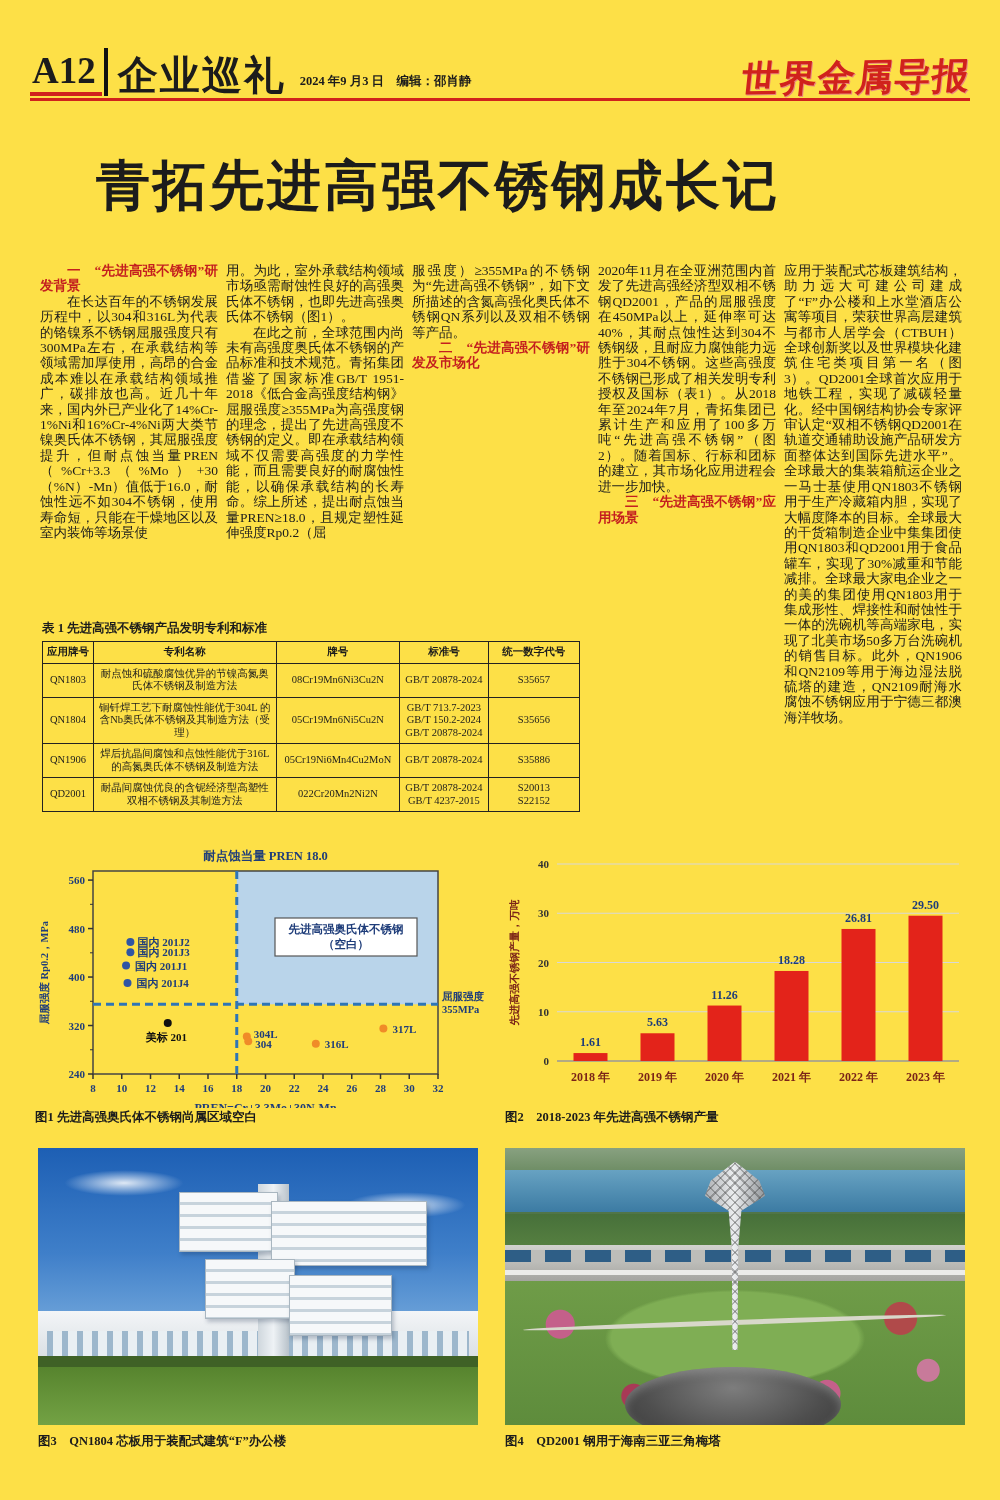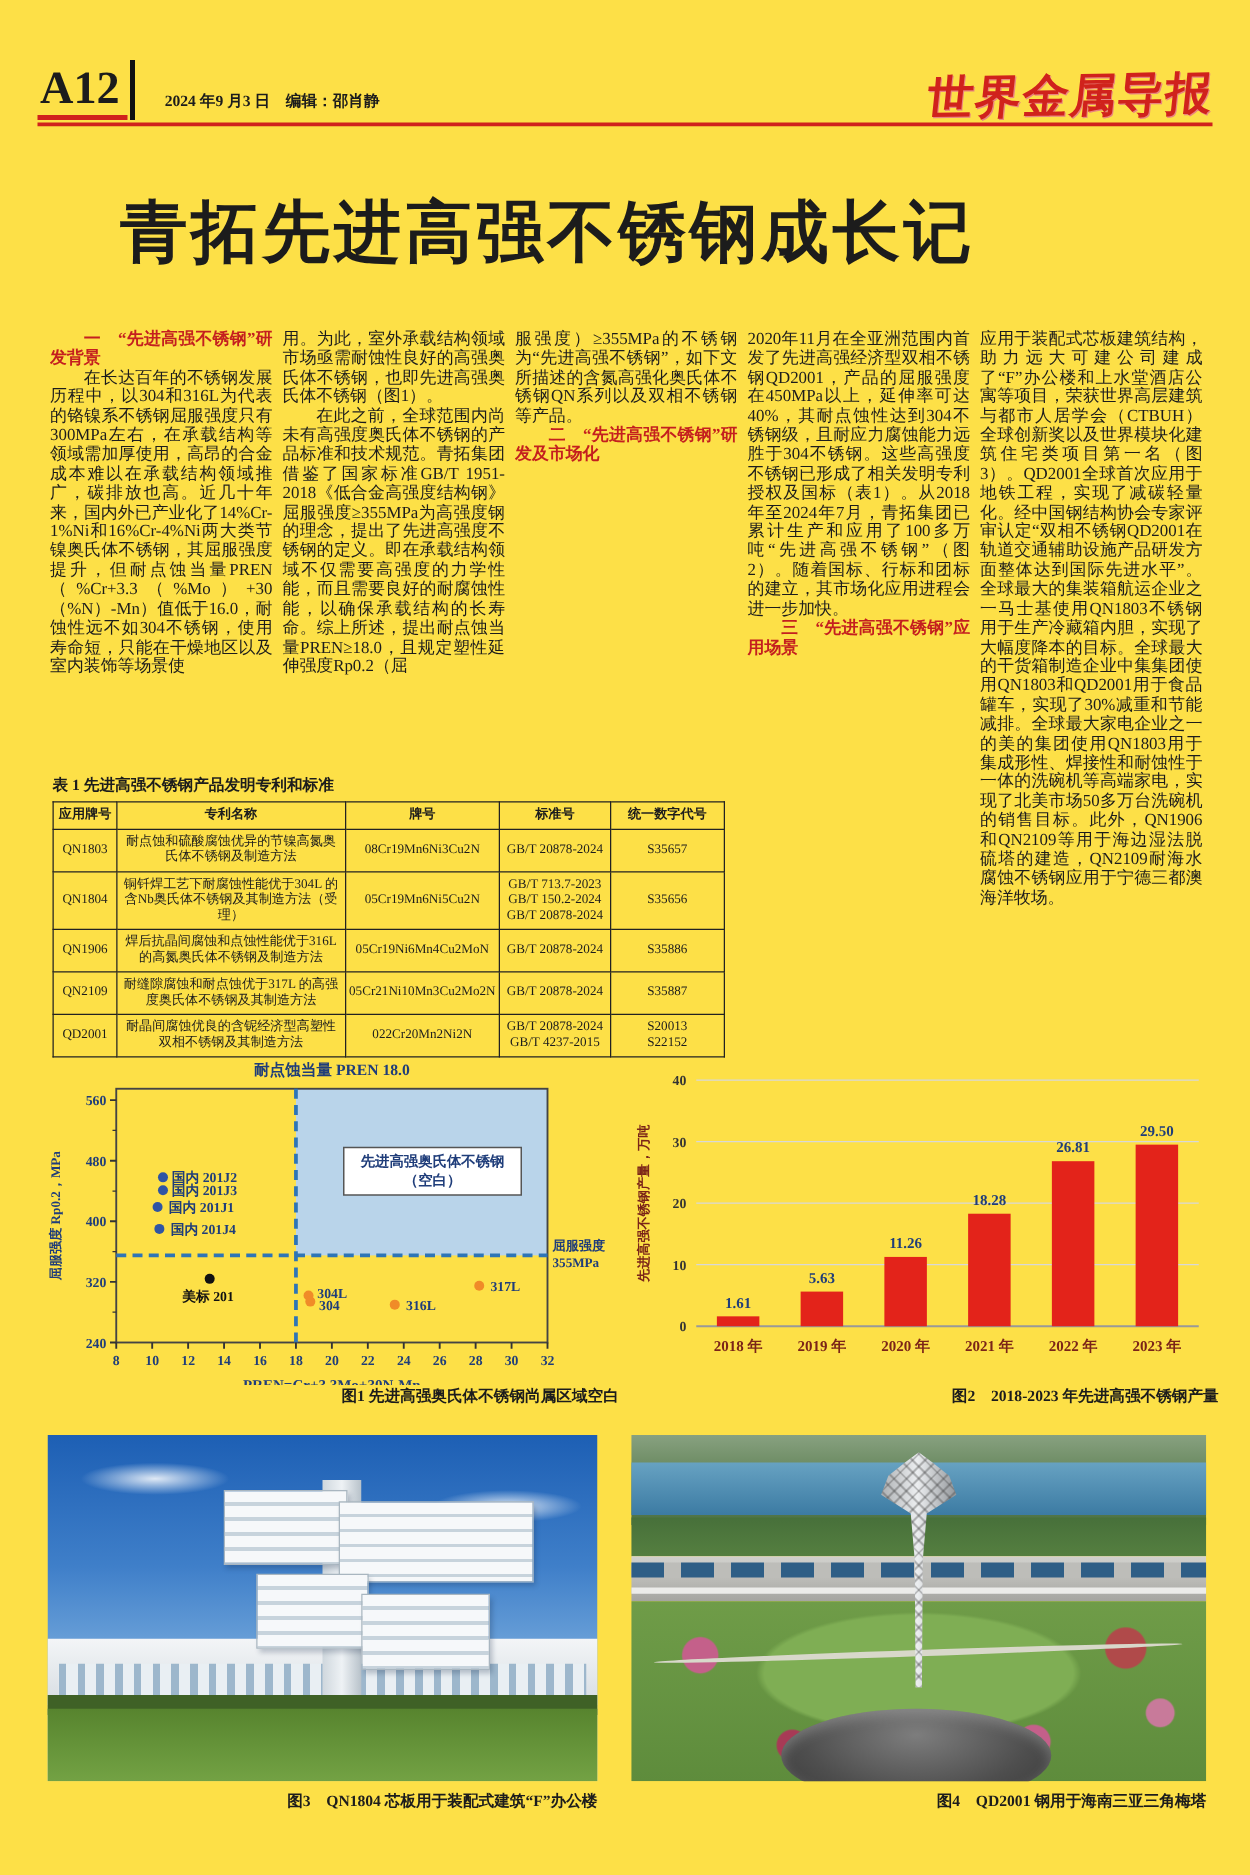--- a/index.html
+++ b/index.html
@@ -30,21 +30,21 @@
   .table-caption{text-align:left;font-weight:bold;font-size:12.5px;margin:0 0 4px 0;}
   table.patent{width:100%;border-collapse:collapse;font-size:10.5px;}
   table.patent th,table.patent td{border:1.5px solid #222;text-align:center;vertical-align:middle;
       padding:4px 2px;line-height:12.5px;}
   table.patent th{font-weight:bold;}
   
   .fig{position:absolute;}
   #fig1{left:35px;top:846px;width:460px;}
   #fig2{left:505px;top:846px;width:470px;}
   .fig svg{display:block;}
-  .fig-caption{text-align:right;font-weight:bold;font-size:12.5px;margin-top:1px;}
+  .fig-caption{text-align:left;font-weight:bold;font-size:12.5px;margin-top:1px;}
   
   .photo{position:absolute;top:1148px;height:277px;overflow:hidden;}
   #photo1{left:38px;width:440px;}
   #photo2{left:505px;width:460px;}
   .abs{position:absolute;}
   
   .p1-sky{inset:0;background:linear-gradient(180deg,#1d5fb4 0%,#3f7fc9 38%,#7aadde 70%,#aecfeb 100%);}
   .p1-cloud{width:120px;height:26px;border-radius:50%;background:radial-gradient(ellipse,rgba(255,255,255,.85),rgba(255,255,255,0) 70%);}
   .p1-base{left:0;right:0;top:59%;height:19%;background:linear-gradient(180deg,#f3f5f7,#d7dde2);}
   .p1-win{left:2%;right:2%;top:66%;height:9%;background:repeating-linear-gradient(90deg,#9db7cc 0 6px,#e9eff3 6px 15px);}
@@ -80,20 +80,21 @@
      clip-path:polygon(50% 0,66% 4%,88% 10%,97% 18%,60% 26%,55% 46%,54% 100%,46% 100%,45% 46%,40% 26%,3% 18%,12% 10%,34% 4%);}
 </style>
 </head>
 <body>
 
 <div class="page">
 
   <div class="hdr">
     <div class="page-code">A12</div>
     <div class="hdr-bar"></div>
+    <div class="section-title">企业巡礼</div>
     <div class="date-editor">2024 年9 月3 日　编辑：邵肖静</div>
     <div class="masthead">世界金属导报</div>
   </div>
   <div class="red-rule"></div>
 
   <div class="article-title">青拓先进高强不锈钢成长记</div>
 
   <div class="col" id="col1">
       <p class="head">一　“先进高强不锈钢”研发背景</p>
       <p class="">在长达百年的不锈钢发展历程中，以304和316L为代表的铬镍系不锈钢屈服强度只有300MPa左右，在承载结构等领域需加厚使用，高昂的合金成本难以在承载结构领域推广，碳排放也高。近几十年来，国内外已产业化了14%Cr-1%Ni和16%Cr-4%Ni两大类节镍奥氏体不锈钢，其屈服强度提升，但耐点蚀当量PREN（%Cr+3.3（%Mo）+30（%N）-Mn）值低于16.0，耐蚀性远不如304不锈钢，使用寿命短，只能在干燥地区以及室内装饰等场景使</p>
@@ -140,27 +141,20 @@
             <td>05Cr19Mn6Ni5Cu2N</td>
             <td>GB/T 713.7-2023<br>GB/T 150.2-2024<br>GB/T 20878-2024</td>
             <td>S35656</td>
           </tr>
           <tr>
             <td>QN1906</td>
             <td>焊后抗晶间腐蚀和点蚀性能优于316L 的高氮奥氏体不锈钢及制造方法</td>
             <td>05Cr19Ni6Mn4Cu2MoN</td>
             <td>GB/T 20878-2024</td>
             <td>S35886</td>
-          </tr>
-          <tr>
-            <td>QN2109</td>
-            <td>耐缝隙腐蚀和耐点蚀优于317L 的高强度奥氏体不锈钢及其制造方法</td>
-            <td>05Cr21Ni10Mn3Cu2Mo2N</td>
-            <td>GB/T 20878-2024</td>
-            <td>S35887</td>
           </tr>
           <tr>
             <td>QD2001</td>
             <td>耐晶间腐蚀优良的含铌经济型高塑性双相不锈钢及其制造方法</td>
             <td>022Cr20Mn2Ni2N</td>
             <td>GB/T 20878-2024<br>GB/T 4237-2015</td>
             <td>S20013<br>S22152</td>
           </tr>
         </tbody>
     </table>

